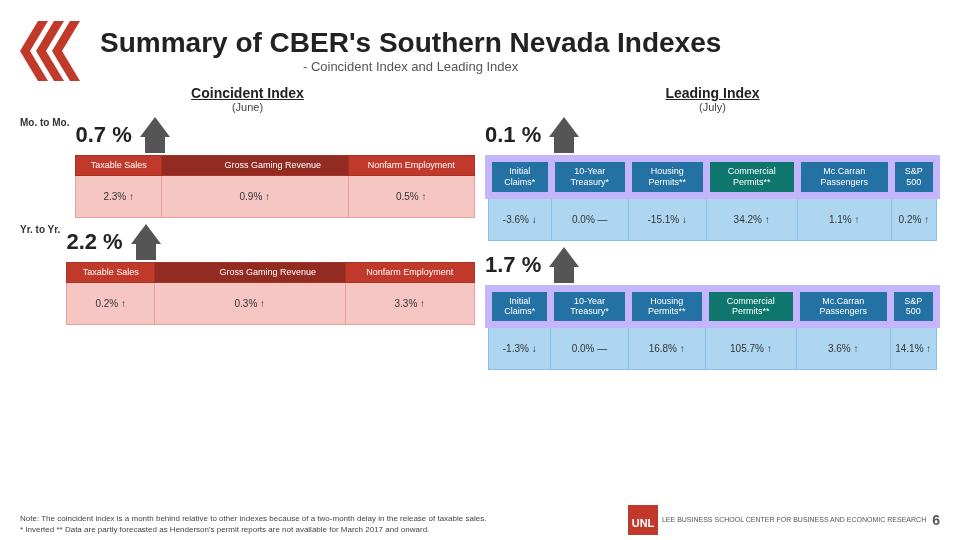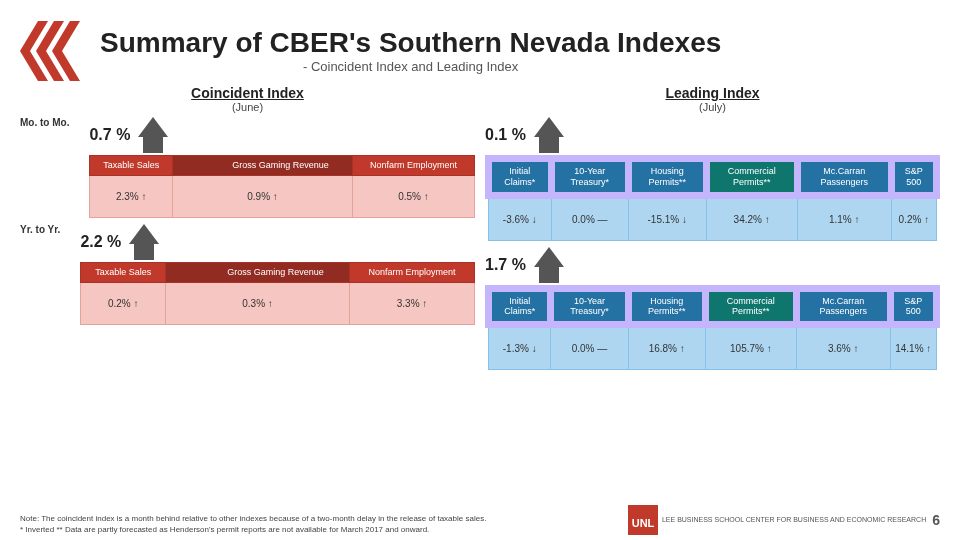--- a/index.html
+++ b/index.html
@@ -76,26 +76,26 @@
     .index-sub {
       text-align: center;
       font-size: 11px;
       color: #444;
       margin-bottom: 4px;
     }
 
     .section {
       display: flex;
       align-items: flex-start;
-      gap: 20px;
+      gap: 6px;
       margin-bottom: 6px;
     }
 
     .big-percent {
-      font-size: 16px;
+      font-size: 22px;
       font-weight: bold;
       color: #222;
     }
 
     
     .data-table {
       width: 100%;
       border-collapse: collapse;
       font-size: 10px;
     }

